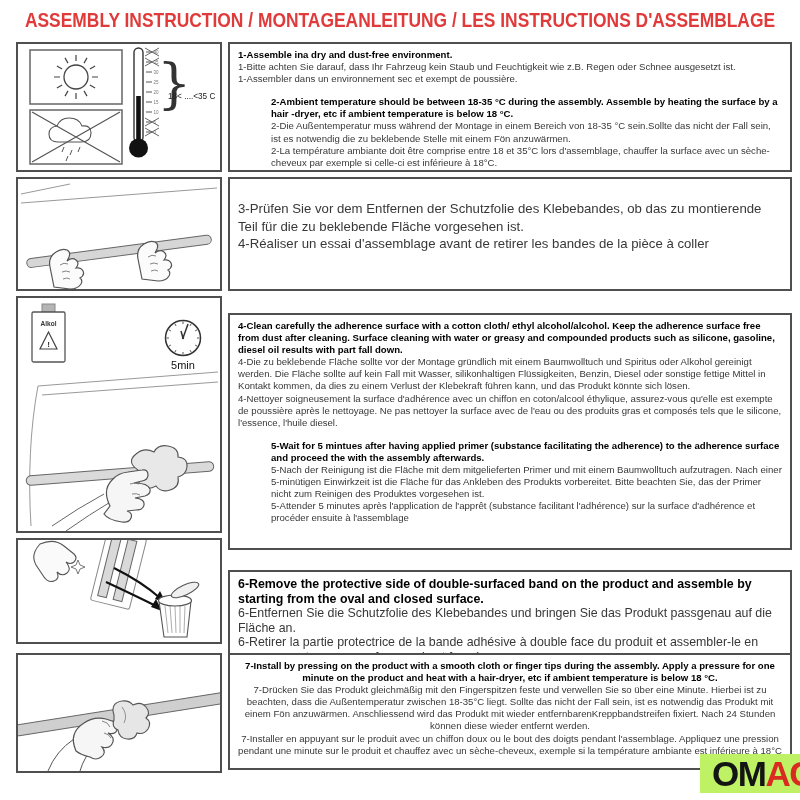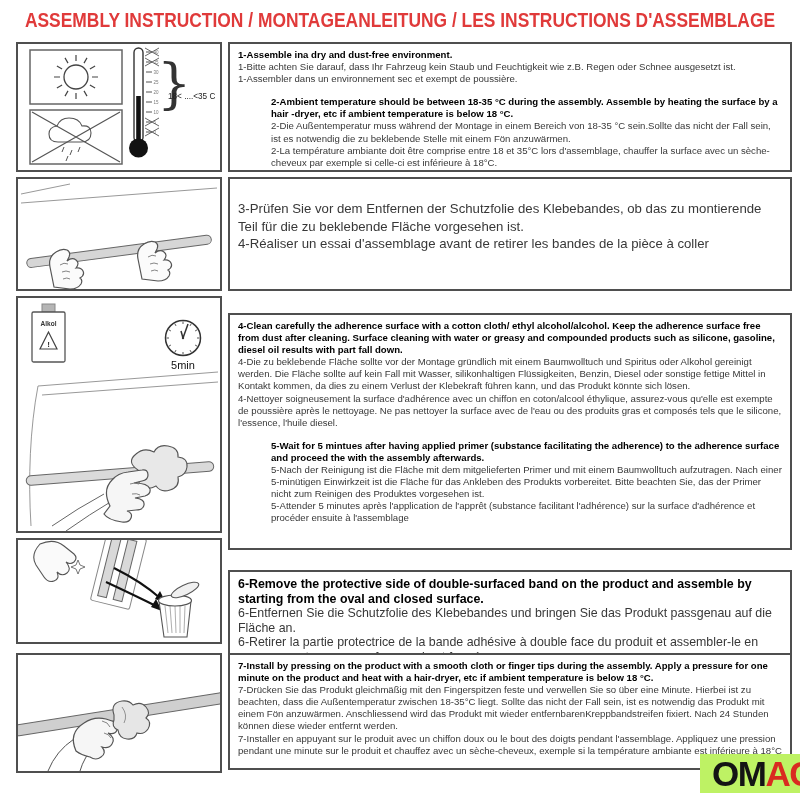--- a/index.html
+++ b/index.html
@@ -199,21 +199,21 @@
           <rect x="-6" y="54" width="214" height="11" rx="5" fill="#cfcfcf" stroke="#666" stroke-width="1"></rect>
         </g>
         <path d="M30,116 Q38,96 56,84 M62,116 Q66,102 76,92" stroke="#555" stroke-width="1" fill="none"></path>
         <path d="M58,96 q-8,-18 8,-28 q10,-7 22,-4 l6,2 q8,2 5,9 q-2,5 -9,3 q8,5 4,11 q-3,5 -10,3 q5,6 -1,10 q-5,4 -11,0 q-9,-2 -14,-6 z" fill="#f6f6f6" stroke="#555" stroke-width="1.2"></path>
         <path d="M84,66 q6,1 8,6 M86,78 q5,1 7,5" stroke="#777" stroke-width="0.9" fill="none"></path>
         <path d="M96,60 q-4,-12 8,-14 q7,-1 11,4 q8,-4 13,2 q5,6 0,11 q6,4 2,11 q-4,6 -11,4 q-2,7 -10,6 q-8,-1 -9,-9 q-7,-3 -4,-10 z" fill="#e6e6e6" stroke="#555" stroke-width="1.1"></path>
         <path d="M104,52 q6,8 2,16" stroke="#888" stroke-width="0.9" fill="none"></path>
       </g>
     </svg>
   </div>
-  <div class="cell txt small" style="top:653px;height:117px;">
+  <div class="cell txt small" style="top:653px;height:117px;text-align:center;">
     <div class="step">
       <p class="b">7-Install by pressing on the product with a smooth cloth or finger tips during the assembly. Apply a pressure for one minute on the product and heat with a hair-dryer, etc if ambient temperature is below 18 °C.</p>
       <p class="r">7-Drücken Sie das Produkt gleichmäßig mit den Fingerspitzen feste und verwellen Sie so über eine Minute. Hierbei ist zu beachten, dass die Außentemperatur zwischen 18-35°C liegt. Sollte das nicht der Fall sein, ist es notwendig das Produkt mit einem Fön anzuwärmen. Anschliessend wird das Produkt mit wieder entfernbarenKreppbandstreifen fixiert. Nach 24 Stunden können diese wieder entfernt werden.</p>
       <p class="r">7-Installer en appuyant sur le produit avec un chiffon doux ou le bout des doigts pendant l'assemblage. Appliquez une pression pendant une minute sur le produit et chauffez avec un sèche-cheveux, exemple si la température ambiante est inférieure à 18°C</p>
     </div>
   </div>
 
   <div class="logo">
     <span class="lb">OM</span><span class="lr">AC</span>
   </div>

